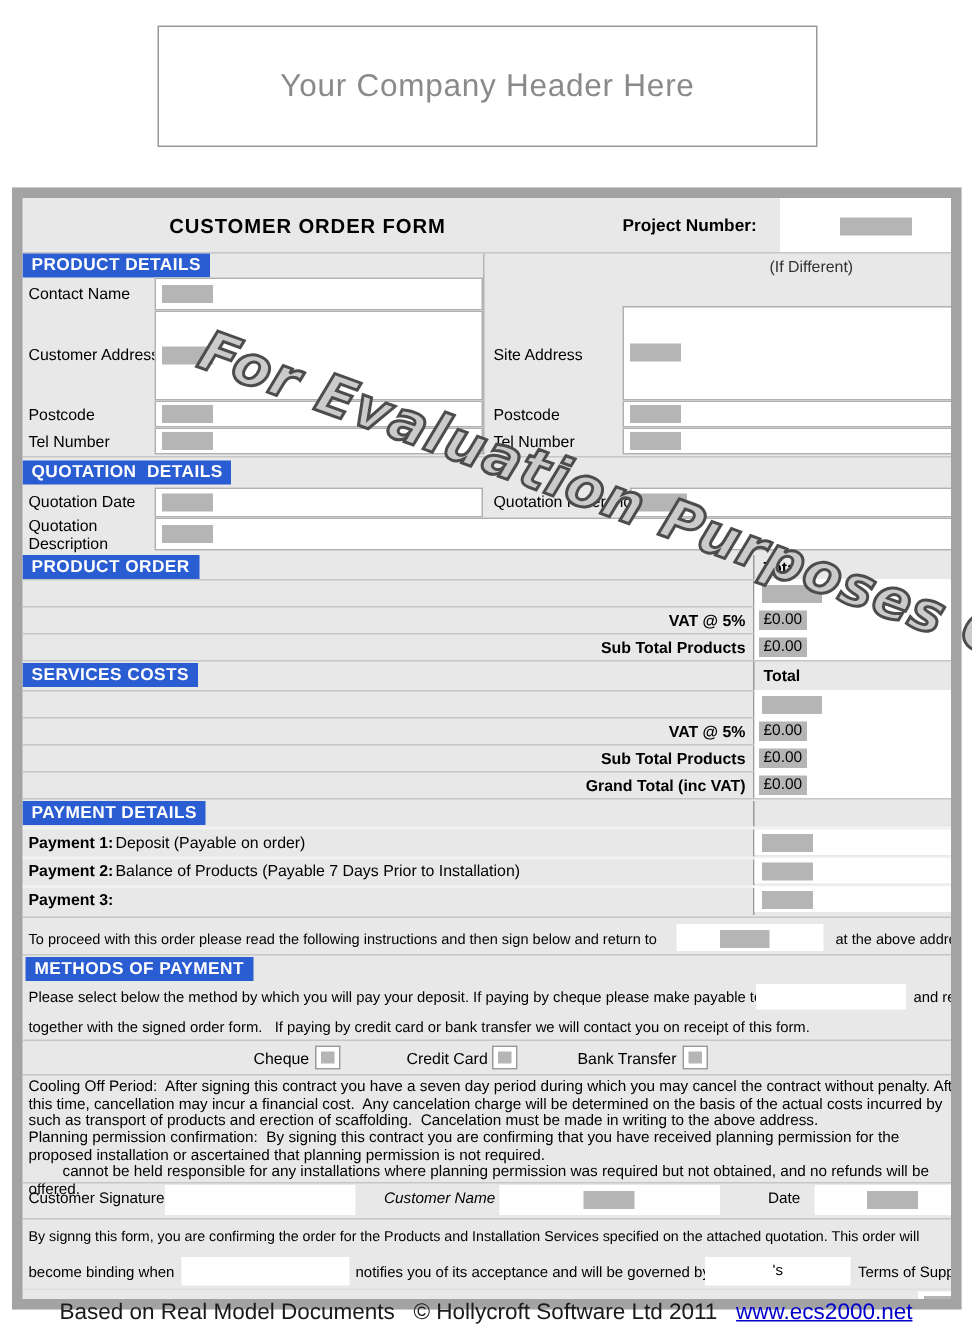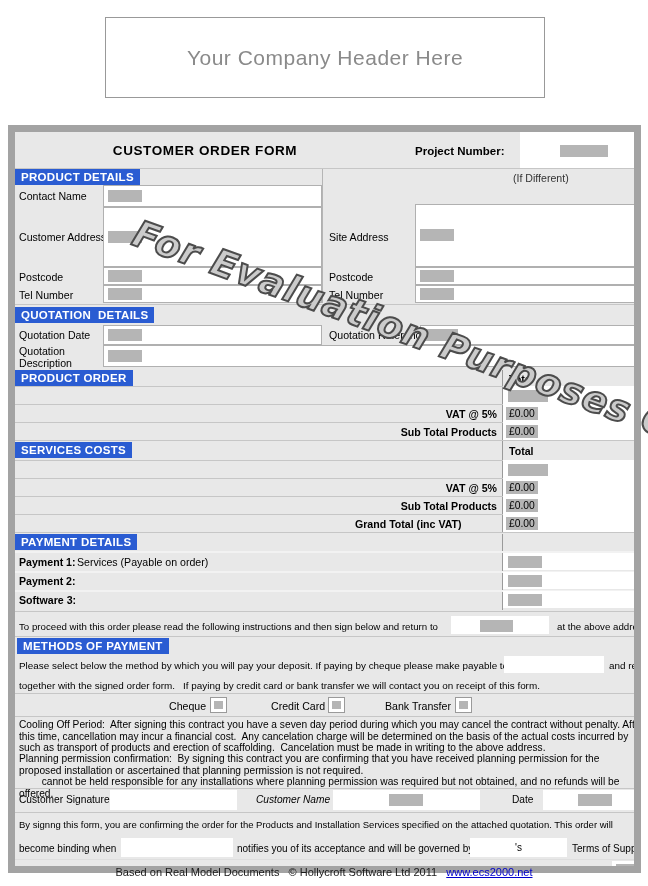--- a/index.html
+++ b/index.html
@@ -23,21 +23,21 @@
   .money { font-size:10.3px; background:#b5b5b5; padding:0 3px; line-height:13px; display:inline-block; }
   .para { font-size:10.2px; line-height:11.6px; white-space:pre-wrap; }
   .nw { white-space:nowrap; }
   .chk { width:17px; height:16px; background:#fff; border:1px solid #9a9a9a; }
   .chk .fill { position:absolute; left:3px; top:3px; width:9px; height:8px; background:#b5b5b5; }
   #watermark { left:142px; top:212px; width:560px; transform:rotate(20deg);
     transform-origin:0 0; font-size:37px; font-weight:bold; font-style:italic;
     letter-spacing:1px; white-space:nowrap; color:#cbcbcb;
     -webkit-text-stroke:2px #4c4c4c; text-shadow:0 0 1px #555; z-index:50;
     font-family:"DejaVu Sans",sans-serif; }
-  #footer { left:0; top:866px; width:648px; text-align:center; font-size:11px; color:#1a1a1a; }
+  #footer { left:0; top:866px; width:648px; text-align:center; font-size:15px; color:#1a1a1a; }
   #footer a { color:#0000cc; text-decoration:underline; }
 </style>
 </head>
 <body>
 
 <div class="abs" id="header-box">
   <span>Your Company Header Here</span>
 </div>
 
 <div class="abs" id="watermark">For Evaluation Purposes Only</div>
@@ -121,38 +121,39 @@
   <div class="abs ph" style="left:493px;top:332px;width:40px;"></div>
   <div class="abs hline" style="left:0;top:346px;width:631px;"></div>
   <div class="abs lbl bold" style="left:340px;top:350px;width:142px;text-align:right;">VAT @ 5%</div>
   <div class="abs" style="left:488px;top:346px;width:143px;height:18px;background:#fff;"></div>
   <div class="abs money" style="left:491px;top:349px;">£0.00</div>
   <div class="abs hline" style="left:0;top:364px;width:631px;"></div>
   <div class="abs lbl bold" style="left:340px;top:368px;width:142px;text-align:right;">Sub Total Products</div>
   <div class="abs" style="left:488px;top:364px;width:143px;height:18px;background:#fff;"></div>
   <div class="abs money" style="left:491px;top:367px;">£0.00</div>
   <div class="abs hline" style="left:0;top:382px;width:631px;"></div>
-  <div class="abs lbl bold" style="left:340px;top:386px;width:142px;">Grand Total (inc VAT)</div>
+  <div class="abs lbl bold" style="left:340px;top:386px;width:142px;text-align:right;">Grand Total (inc VAT)</div>
   <div class="abs" style="left:488px;top:382px;width:143px;height:18px;background:#fff;"></div>
   <div class="abs money" style="left:491px;top:385px;">£0.00</div>
   <div class="abs hline" style="left:0;top:400px;width:631px;"></div>
 
   <div class="abs sect" style="left:0;top:402px;">PAYMENT DETAILS</div>
   <div class="abs vline" style="left:487px;top:402px;height:76px;"></div>
   <div class="abs wline" style="left:0;top:419px;width:631px;"></div>
   <div class="abs lbl bold" style="left:4px;top:424px;">Payment 1:</div>
-  <div class="abs lbl" style="left:62px;top:424px;">Services (Payable on order)</div>
+  <div class="abs lbl" style="left:62px;top:424px;">Deposit (Payable on order)</div>
   <div class="abs" style="left:488px;top:421px;width:143px;height:17px;background:#fff;"></div>
   <div class="abs ph" style="left:493px;top:424px;"></div>
   <div class="abs wline" style="left:0;top:439px;width:631px;"></div>
   <div class="abs lbl bold" style="left:4px;top:443px;">Payment 2:</div>
+  <div class="abs lbl" style="left:62px;top:443px;">Balance of Products (Payable 7 Days Prior to Installation)</div>
   <div class="abs" style="left:488px;top:440px;width:143px;height:17px;background:#fff;"></div>
   <div class="abs ph" style="left:493px;top:443px;"></div>
   <div class="abs wline" style="left:0;top:458px;width:631px;"></div>
-  <div class="abs lbl bold" style="left:4px;top:462px;">Software 3:</div>
+  <div class="abs lbl bold" style="left:4px;top:462px;">Payment 3:</div>
   <div class="abs" style="left:488px;top:459px;width:143px;height:17px;background:#fff;"></div>
   <div class="abs ph" style="left:493px;top:462px;"></div>
   <div class="abs hline" style="left:0;top:479px;width:631px;"></div>
 
   <div class="abs nw" style="left:4px;top:489px;font-size:9.7px;">To proceed with this order please read the following instructions and then sign below and return to</div>
   <div class="abs" style="left:436px;top:484px;width:98px;height:18px;background:#fff;"></div>
   <div class="abs ph" style="left:465px;top:488px;width:33px;"></div>
   <div class="abs nw" style="left:542px;top:489px;font-size:9.7px;">at the above address.</div>
   <div class="abs hline" style="left:0;top:504px;width:631px;"></div>
 

